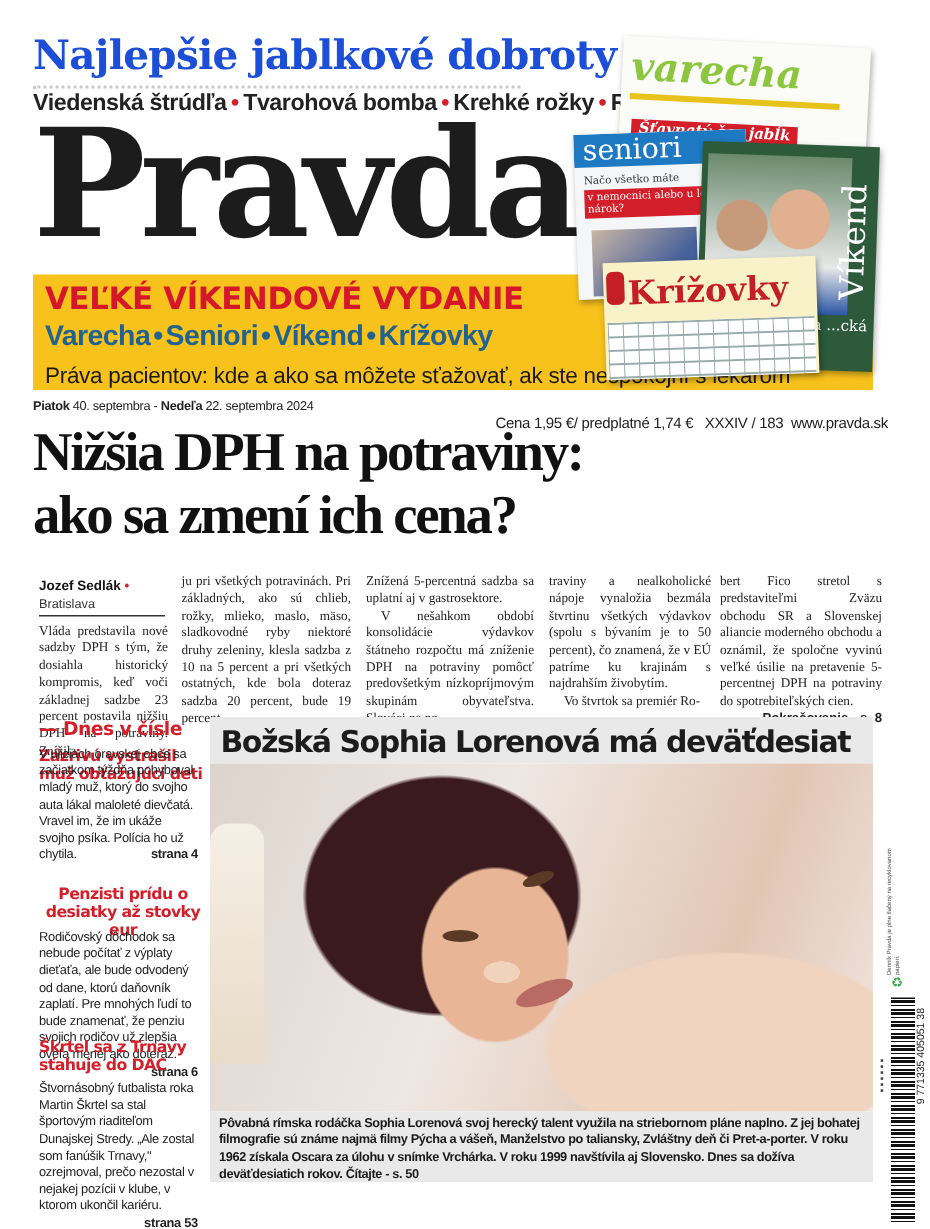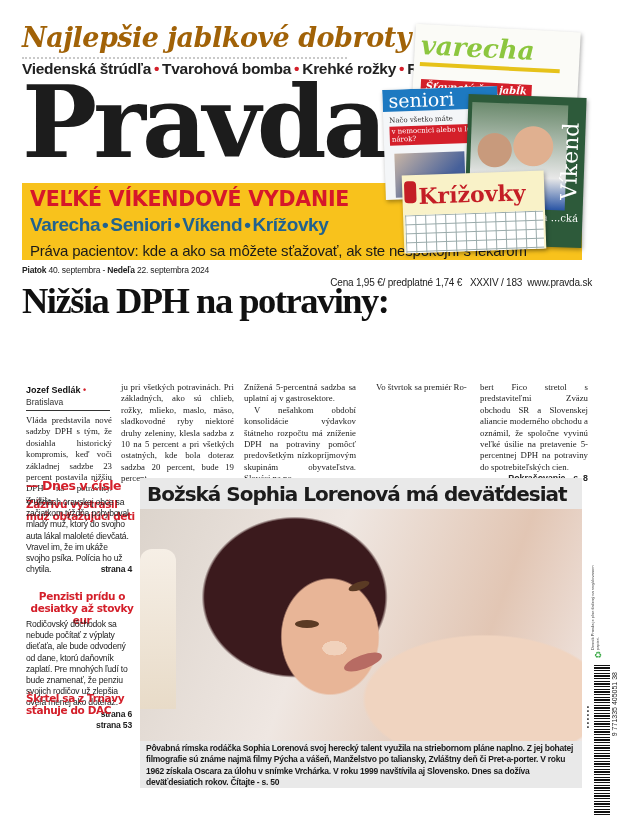--- a/index.html
+++ b/index.html
@@ -2,22 +2,22 @@
 <html><head>
 <meta charset="utf-8">
 <style>
   * { box-sizing: border-box; margin: 0; padding: 0; }
   html, body { width: 620px; height: 819px; background: #ffffff; overflow: hidden; }
   body { position: relative; font-family: "Liberation Sans", sans-serif; color: #1a1a1a; }
 
   
   .promo-title {
     position: absolute; left: 22px; top: 22px;
-    font-family: "DejaVu Serif", serif; font-style: italic; font-weight: bold;
-    font-size: 27px; color: #a16207; letter-spacing: -0.5px; white-space: nowrap;
+    font-family: "DejaVu Serif", serif; font-weight: bold;
+    font-size: 27px; color: #1d4ed8; letter-spacing: -0.5px; white-space: nowrap;
   }
   .promo-dots {
     position: absolute; left: 22px; top: 57px; width: 325px; height: 0;
     border-top: 2px dotted #c9c9c9;
   }
   .promo-sub {
     position: absolute; left: 22px; top: 60px; font-size: 15.5px; font-weight: bold;
     color: #222; white-space: nowrap; letter-spacing: -0.3px;
   }
   .promo-sub .bullet { color: #d41f2a; margin: 0 3px; }
@@ -257,32 +257,34 @@
   <span>22. septembra 2024</span>
 </div>
 <div class="priceline">
   <span>Cena 1,95 €/ predplatné 1,74 €</span>&nbsp;&nbsp;
   <span>XXXIV / 183</span>&nbsp;
   <span>www.pravda.sk</span>
 </div>
 
 <div class="headline">
   <div>Nižšia DPH na potraviny:</div>
+  <div>ako sa zmení ich cena?</div>
 </div>
 
 <div class="byline-name"><span>Jozef Sedlák</span> <span class="dot">•</span></div>
 <div class="byline-city">Bratislava</div>
 <div class="byline-rule"></div>
 <div class="col col1">Vláda predstavila nové sadzby DPH s tým, že dosiahla historický kompromis, keď voči základnej sadzbe 23 percent postavila nižšiu DPH na potraviny. Znížila</div>
 <div class="col col2">ju pri všetkých potravinách. Pri základných, ako sú chlieb, rožky, mlieko, maslo, mäso, sladkovodné ryby niektoré druhy zeleniny, klesla sadzba z 10 na 5 percent a pri všetkých ostatných, kde bola doteraz sadzba 20 percent, bude 19 percent.</div>
 <div class="col col3">
   <p>Znížená 5-percentná sadzba sa uplatní aj v gastrosektore.</p>
   <p class="indent">V nešahkom období konsolidácie výdavkov štátneho rozpočtu má zníženie DPH na potraviny pomôcť predovšetkým nízkopríjmovým skupinám obyvateľstva. Slováci na po-</p>
 </div>
 <div class="col col4">
+  <p>traviny a nealkoholické nápoje vynaložia bezmála štvrtinu všetkých výdavkov (spolu s bývaním je to 50 percent), čo znamená, že v EÚ patríme ku krajinám s najdrahším živobytím.</p>
   <p class="indent">Vo štvrtok sa premiér Ro-</p>
 </div>
 <div class="col col5">
   <span>bert Fico stretol s predstaviteľmi Zväzu obchodu SR a Slovenskej aliancie moderného obchodu a oznámil, že spoločne vyvinú veľké úsilie na pretavenie 5-percentnej DPH na potraviny do spotrebiteľských cien.</span>
   <span class="cont">Pokračovanie - s. 8</span>
 </div>
 
 <div class="side-title">— Dnes v čísle</div>
 
 <div class="side-item-h h1">Zázrivú vystrašil muž obťažujúci deti</div>
@@ -292,20 +294,21 @@
 </div>
 
 <div class="side-item-h h2">Penzisti prídu o desiatky až stovky eur</div>
 <div class="side-item-b b2">
   <span>Rodičovský dôchodok sa nebude počítať z výplaty dieťaťa, ale bude odvodený od dane, ktorú daňovník zaplatí. Pre mnohých ľudí to bude znamenať, že penziu svojich rodičov už zlepšia oveľa menej ako doteraz.</span>
   <span class="page">strana 6</span>
 </div>
 
 <div class="side-item-h h3">Škrtel sa z Trnavy sťahuje do DAC</div>
 <div class="side-item-b b3">
+  <span>Štvornásobný futbalista roka Martin Škrtel sa stal športovým riaditeľom Dunajskej Stredy. „Ale zostal som fanúšik Trnavy," ozrejmoval, prečo nezostal v nejakej pozícii v klube, v ktorom ukončil kariéru.</span>
   <span class="page">strana 53</span>
 </div>
 
 <div class="feature-head-bg"></div>
 <div class="feature-head">Božská Sophia Lorenová má deväťdesiat</div>
 <div class="feature-photo" title="Sophia Loren portrait lying on pillow">
   <div class="lamp"></div>
   <div class="eye1"></div>
   <div class="eye2"></div>
   <div class="lips"></div>

